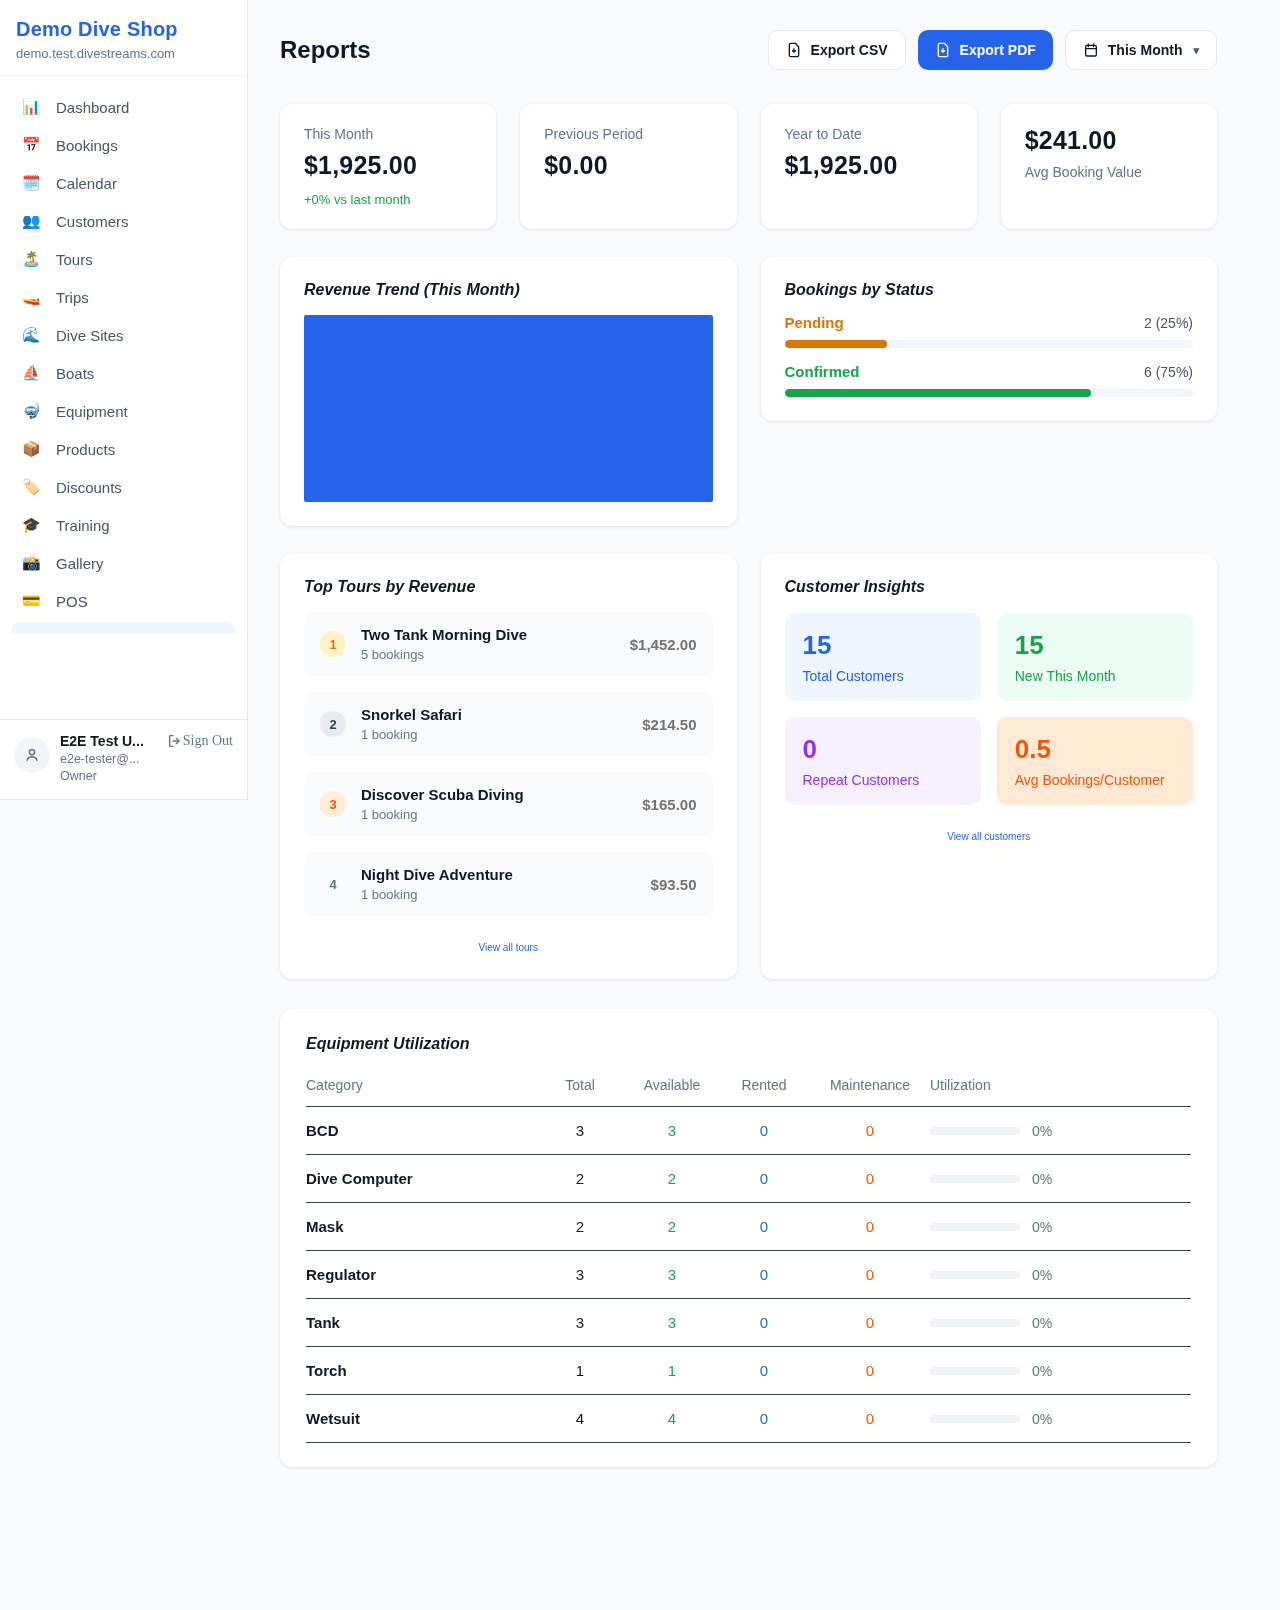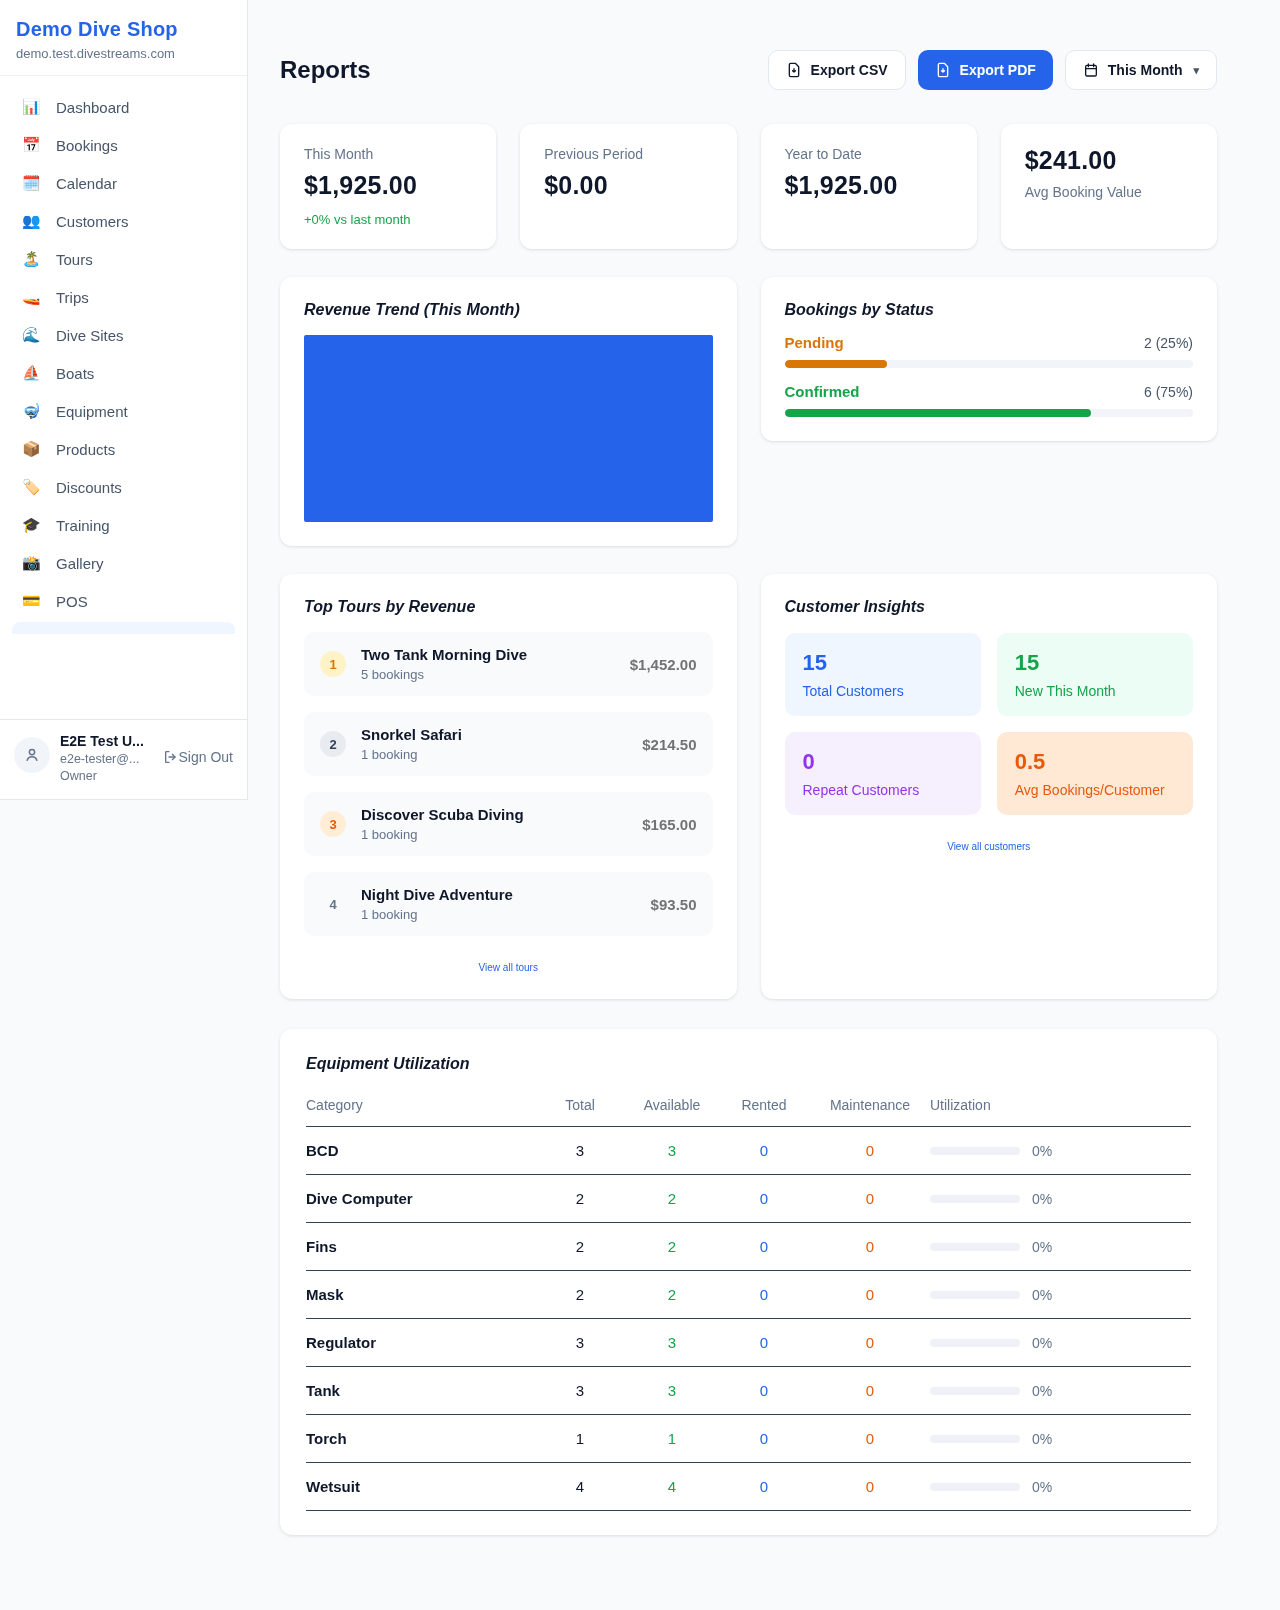--- a/index.html
+++ b/index.html
@@ -14,25 +14,25 @@
   .nav { flex:1; padding:12px 10px 0; overflow:hidden; }
   .nav-item { display:flex; align-items:center; gap:14px; padding:10px 12px; border-radius:8px;
               color:#475569; font-size:15px; cursor:pointer; }
   .nav-icon { width:20px; font-size:15px; text-align:center; }
   .nav-partial { height:12px; margin:2px 2px 0; background:#eff6ff; border-radius:8px 8px 0 0; }
   .side-user { border-top:1px solid #e2e8f0; padding:13px 14px 16px; display:flex; align-items:flex-start; gap:10px; }
   .avatar { width:36px; height:36px; border-radius:50%; background:#f1f5f9; flex:0 0 auto;
             display:flex; align-items:center; justify-content:center; margin-top:4px; }
   .u-name { font-size:14px; font-weight:bold; color:#0f172a; }
   .u-sub { font-size:12.5px; color:#64748b; margin-top:3px; }
-  .signout { margin-left:auto; margin-top:16px; display:flex; align-items:center; 
-             color:#64748b; font-size:14px; cursor:pointer; white-space:nowrap; }
+  .signout { margin-left:auto; display:flex; align-items:center; 
+             color:#64748b; font-size:14px; cursor:pointer; white-space:nowrap;font-family:Liberation Serif, serif; }
 
   
-  .main { position:absolute; left:248px; top:0; width:1032px; padding:30px 0 0 32px;margin-top:20px; }
+  .main { position:absolute; left:248px; top:0; width:1032px; padding:30px 0 0 32px; }
   .content { width:937px; }
   .page-head { display:flex; align-items:center; justify-content:space-between; margin-bottom:34px; }
   .page-title { font-size:24px; font-weight:bold; }
   .head-actions { display:flex; gap:12px; }
   .btn { display:inline-flex; align-items:center; gap:9px; height:40px; padding:0 17px;
          border-radius:10px; font-size:14px; font-weight:bold; cursor:pointer; border:none; }
   .btn-light { background:#fff; border:1px solid #e2e8f0; color:#0f172a; }
   .btn-primary { background:#2563eb; color:#fff; }
   .chev { font-size:11px; color:#475569; margin-left:2px; }
 
@@ -65,21 +65,21 @@
   .rank { width:26px; height:26px; border-radius:50%; display:flex; align-items:center; justify-content:center;
           font-size:13px; font-weight:bold; flex:0 0 auto; }
   .tour-name { font-size:15px; font-weight:bold; }
   .tour-sub { font-size:13px; color:#64748b; margin-top:4px; }
   .tour-price { margin-left:auto; font-size:15px; font-weight:bold; color:#737373; }
   .view-all { text-align:center; margin-top:21px; }
   .view-all span { color:#2563eb; font-size:10px; cursor:pointer; }
 
   .insight-grid { display:grid; grid-template-columns:1fr 1fr; gap:16px; margin-top:17px; }
   .insight { border-radius:10px; padding:17px 18px; }
-  .insight-value { font-size:22px; font-weight:bold; }
+  .insight-value { font-size:26px; font-weight:bold; }
   .insight-label { font-size:14px; margin-top:7px; }
 
   .equip-card { padding:26px 26px 24px; margin-bottom:44px; }
   table { width:100%; border-collapse:collapse; margin-top:16px; }
   th { font-size:14px; font-weight:normal; color:#64748b; text-align:left; padding:8px 0 13px;
        border-bottom:1px solid #334155; }
   td { padding:15px 0; border-bottom:1px solid #334155; font-size:15px; }
   .col-num { width:92px; text-align:center; }
   th.col-cat, td.col-cat { width:228px; }
   td.col-cat { font-weight:bold; }
@@ -370,35 +370,20 @@
           <td>
                 <div class="util-cell">
                   <div class="util-track">
                     <div class="fill" style="width: 0%;"></div>
                   </div>
                   <span class="util-pct">0%</span>
                 </div>
               </td>
         </tr>
         <tr>
-          <td class="col-cat">Fins</td>
-          <td class="col-num">2</td>
-          <td class="col-num c-green">2</td>
-          <td class="col-num c-blue">0</td>
-          <td class="col-num c-orange" style="width:120px">0</td>
-          <td>
-                <div class="util-cell">
-                  <div class="util-track">
-                    <div class="fill" style="width: 0%;"></div>
-                  </div>
-                  <span class="util-pct">0%</span>
-                </div>
-              </td>
-        </tr>
-        <tr>
           <td class="col-cat">Mask</td>
           <td class="col-num">2</td>
           <td class="col-num c-green">2</td>
           <td class="col-num c-blue">0</td>
           <td class="col-num c-orange" style="width:120px">0</td>
           <td>
                 <div class="util-cell">
                   <div class="util-track">
                     <div class="fill" style="width: 0%;"></div>
                   </div>

